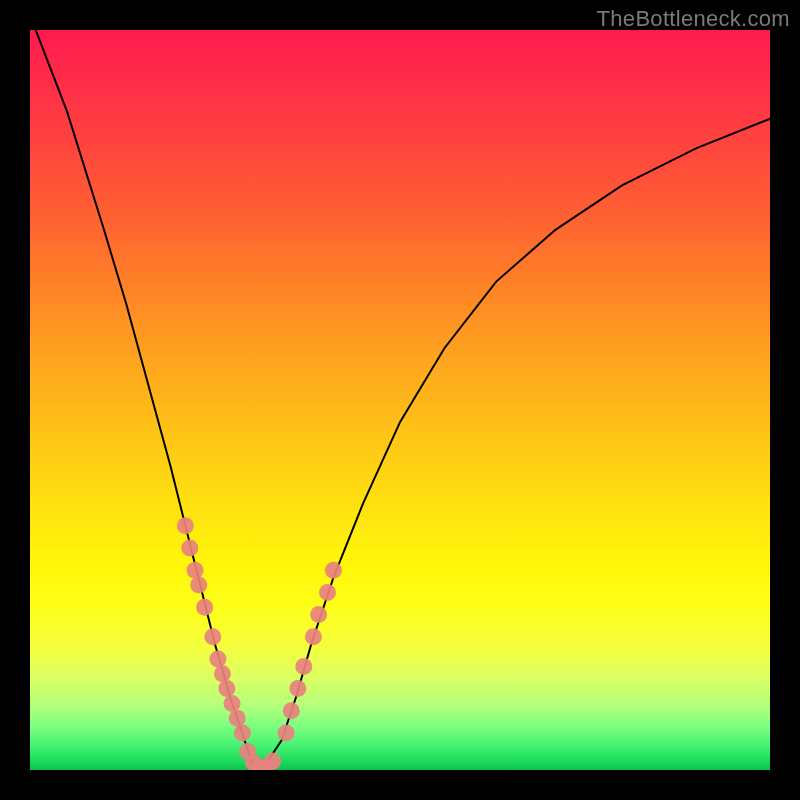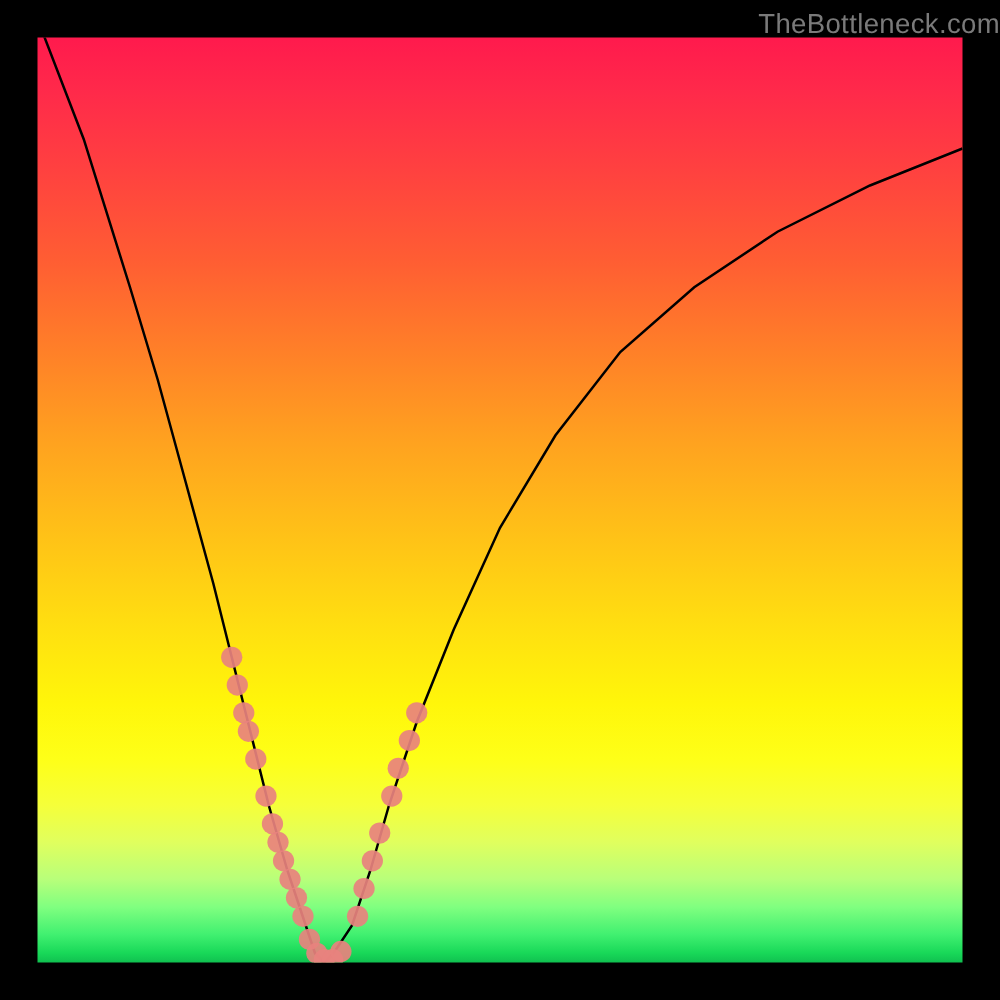--- a/index.html
+++ b/index.html
@@ -38,21 +38,21 @@
       #e0ff5e 87%,
       #b8ff7a 91%,
       #80ff80 94%,
       #40f070 97%,
       #18d858 99%,
       #10c050 100%);
   }
   .watermark {
     position: absolute;
     top: 6px;
-    right: 0;
+    right: 10px;
     color: #7a7a7a;
     font-size: 22px;
     font-weight: 500;
     letter-spacing: 0.3px;
     user-select: none;
   }
   svg.curve {
     position: absolute;
     left: 0;
     top: 0;

